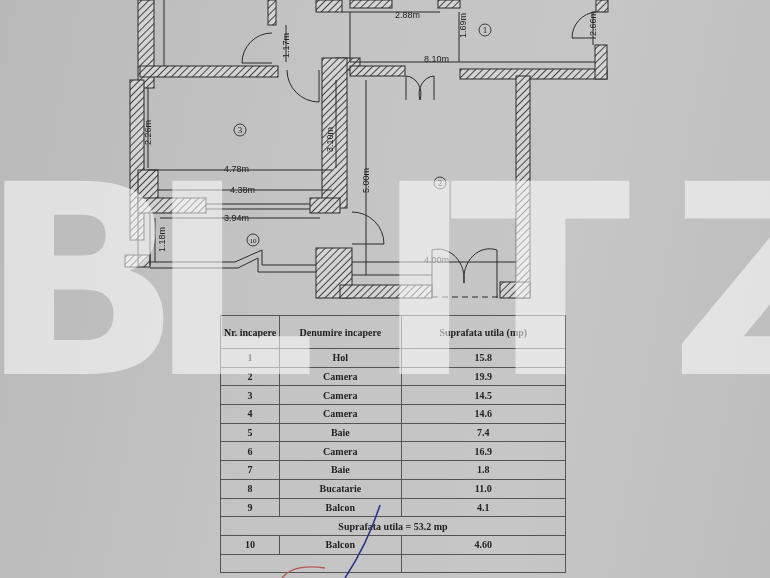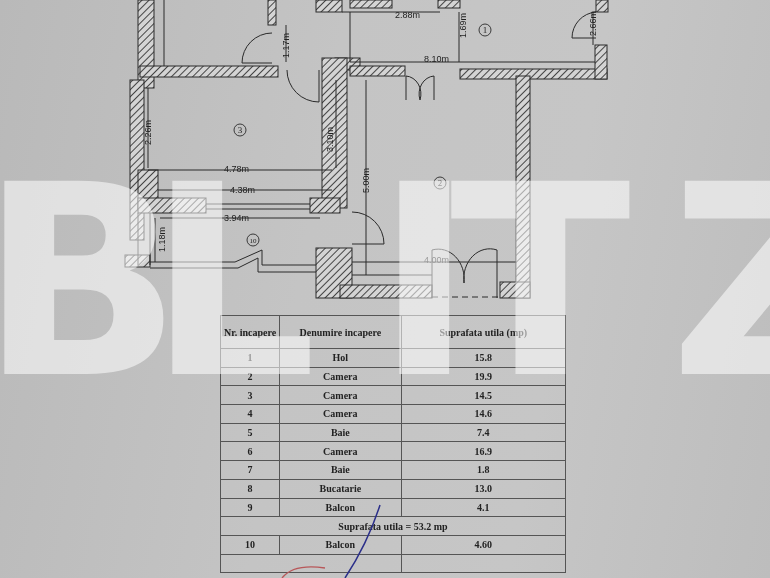--- a/index.html
+++ b/index.html
@@ -173,21 +173,21 @@
         <td>16.9</td>
       </tr>
     <tr>
         <td>7</td>
         <td>Baie</td>
         <td>1.8</td>
       </tr>
     <tr>
         <td>8</td>
         <td>Bucatarie</td>
-        <td>13.0</td>
+        <td>11.0</td>
       </tr>
     <tr>
         <td>9</td>
         <td>Balcon</td>
         <td>4.1</td>
       </tr>
     <tr>
         <td colspan="3">Suprafata utila =  53.2  mp</td>
       </tr>
     <tr>

